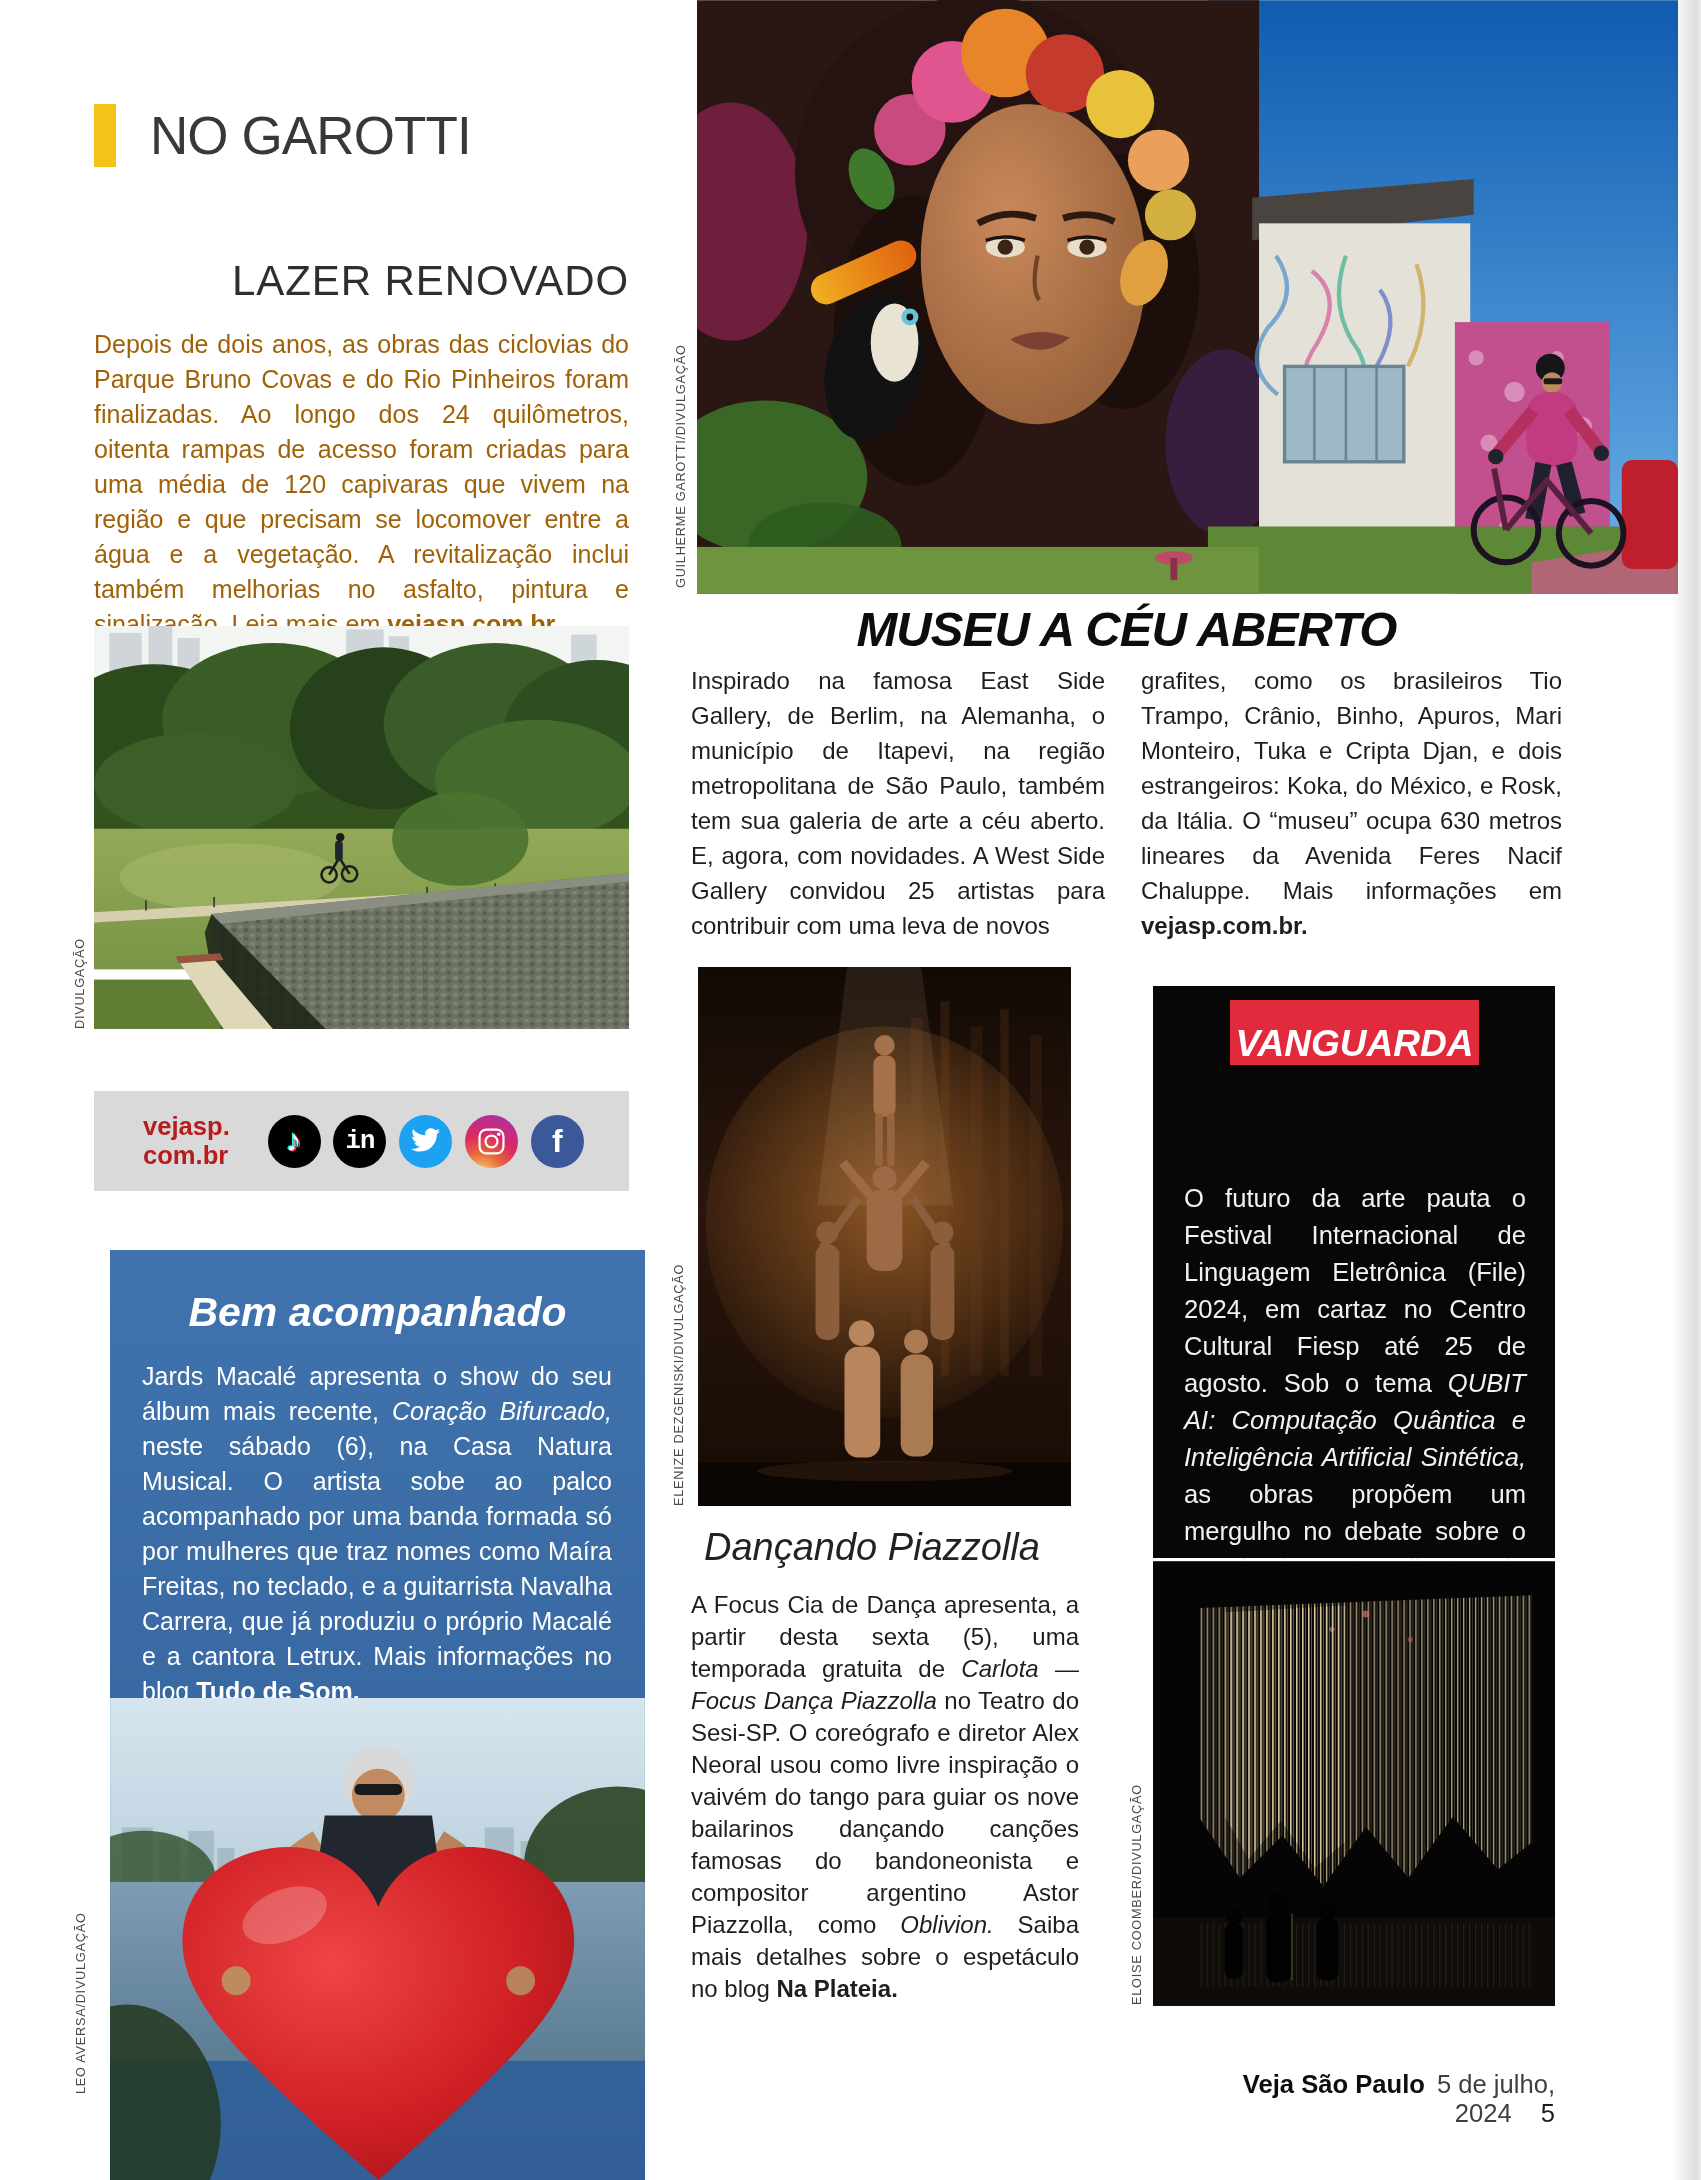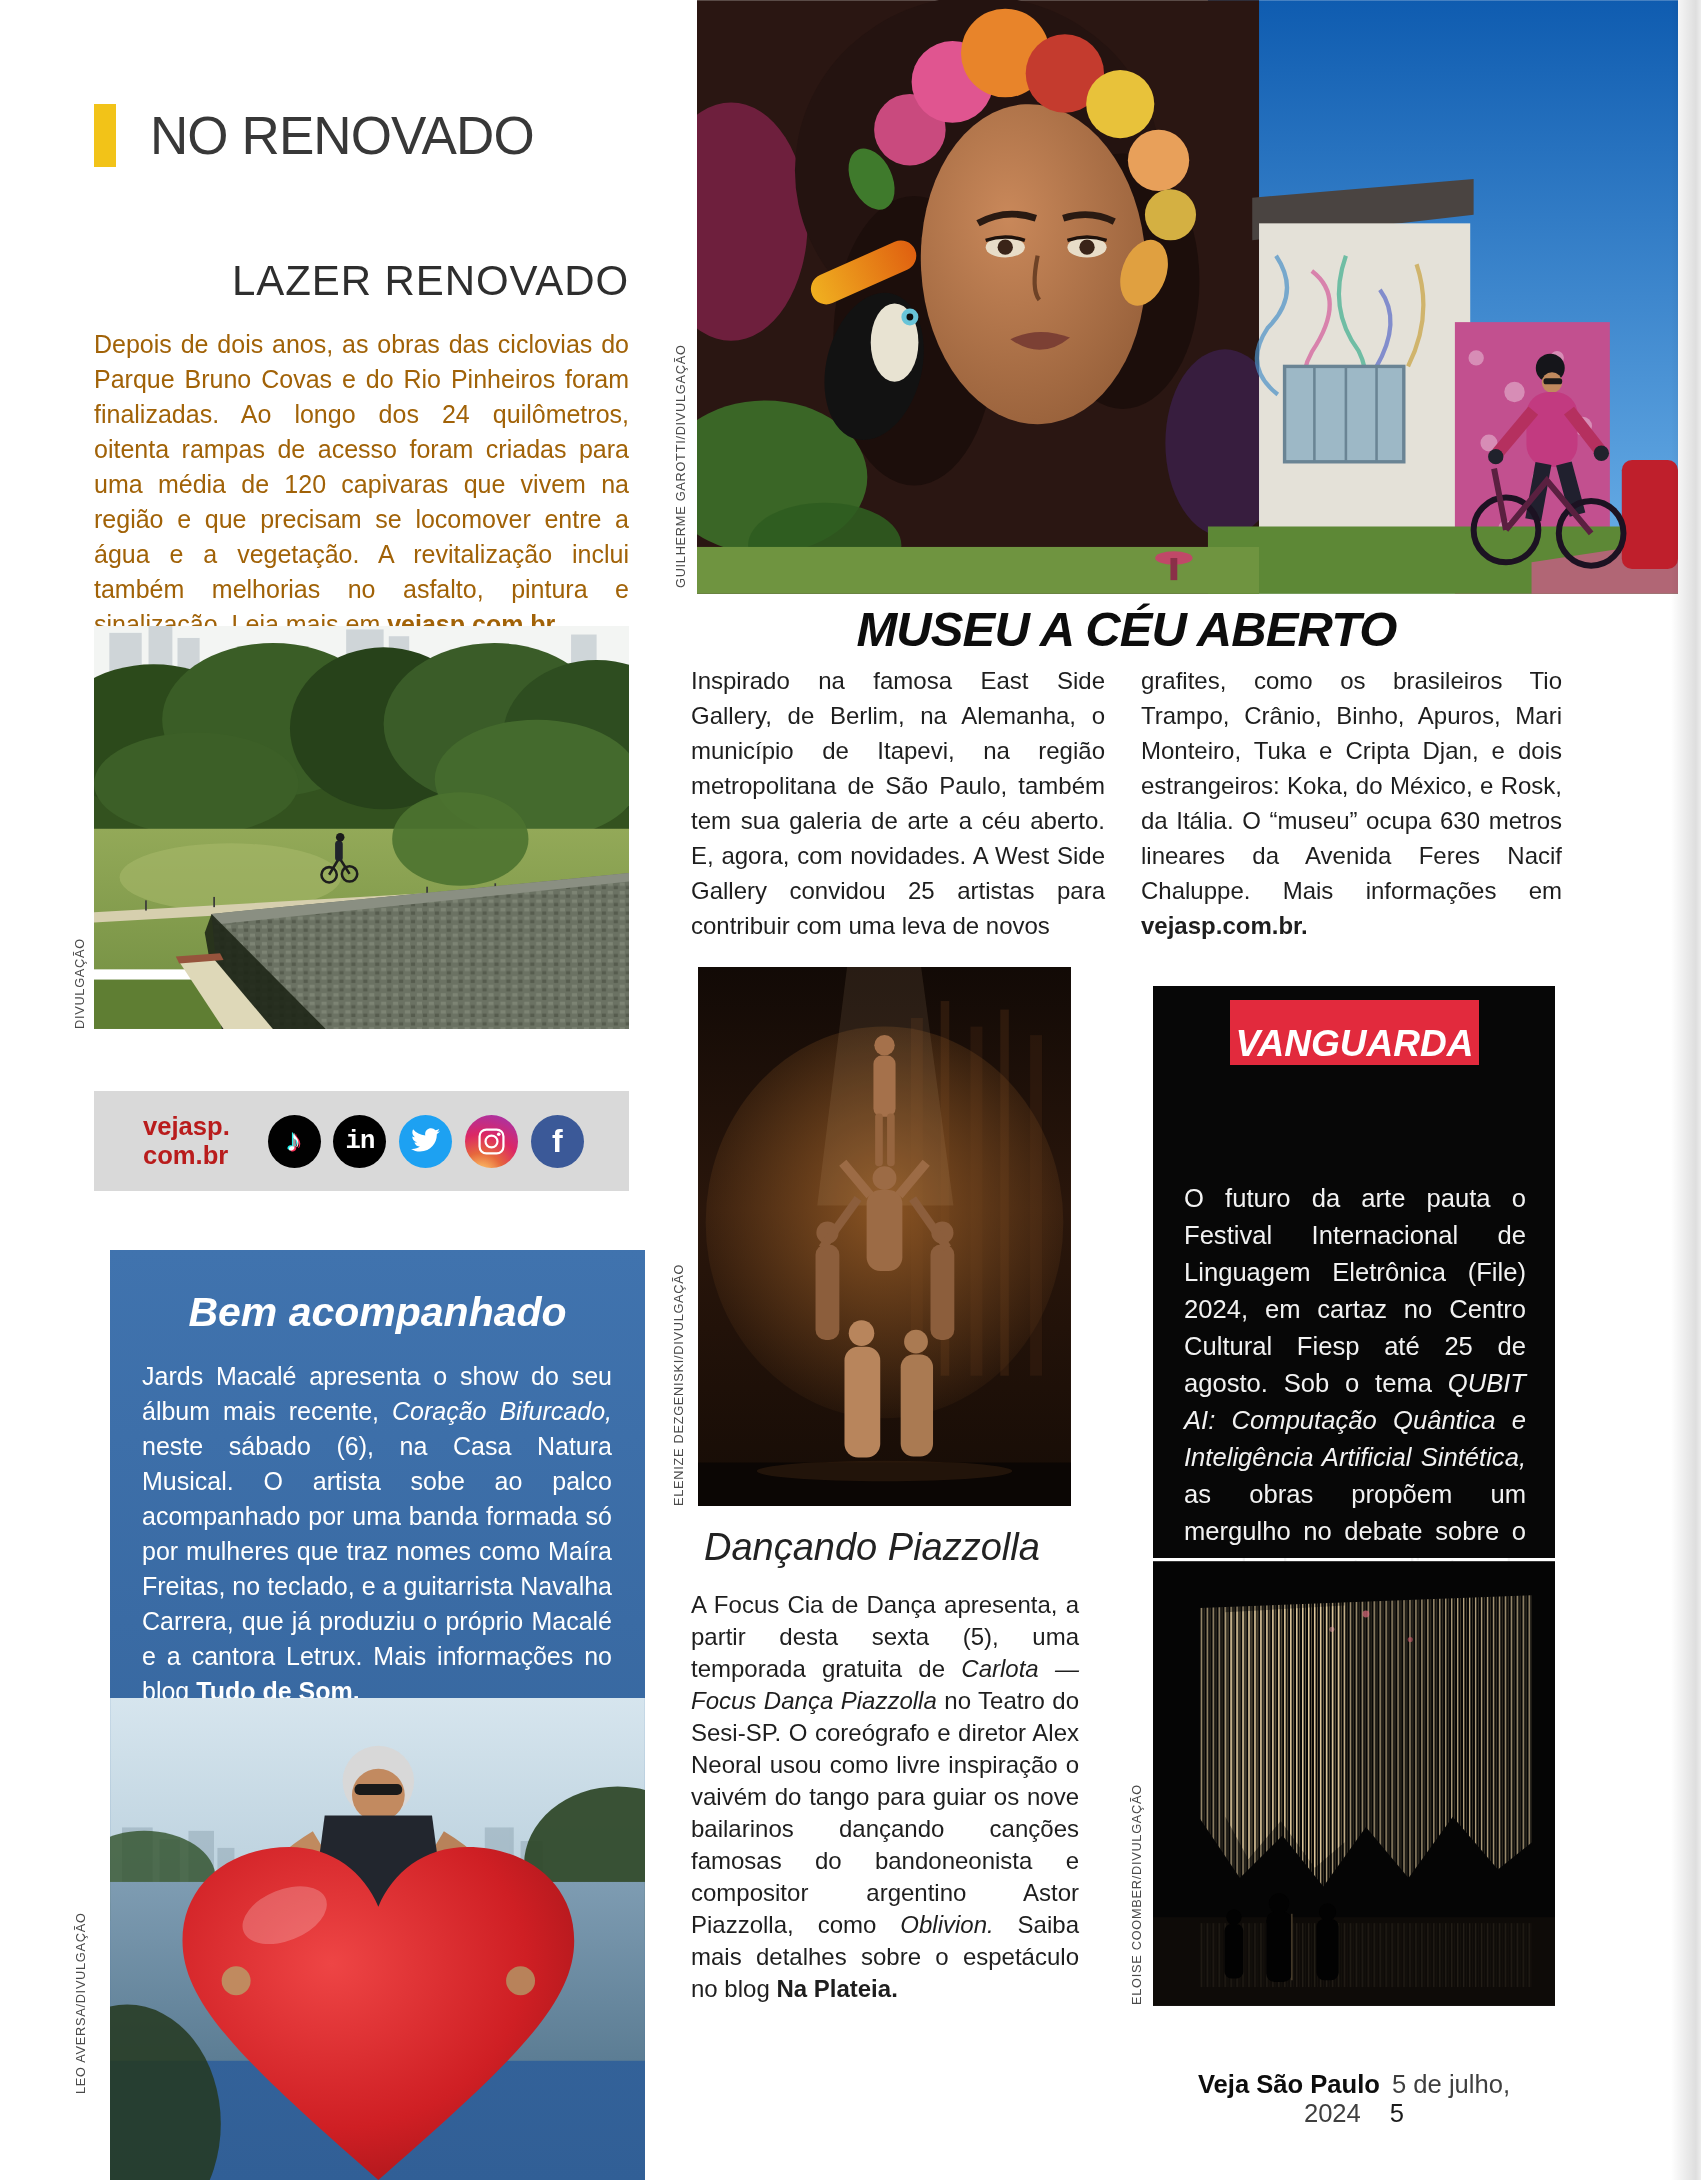--- a/index.html
+++ b/index.html
@@ -44,34 +44,34 @@
   
   .museu-title{left:691px;top:601px;width:871px;text-align:center;font-size:49px;font-weight:bold;font-style:italic;color:#0d0d0d;letter-spacing:-0.9px;}
   .museu-col1{left:691px;top:663px;width:414px;font-size:24px;line-height:35px;}
   .museu-col2{left:1141px;top:663px;width:421px;font-size:24px;line-height:35px;}
   .piazzolla-title{left:704px;top:1526px;width:375px;font-size:38px;font-style:italic;color:#222;}
   .piazzolla-body{left:691px;top:1589px;width:388px;font-size:24px;line-height:32px;}
   .vanguarda-box{left:1153px;top:986px;width:402px;height:572px;background:#070707;}
   .vanguarda-band{position:absolute;left:77px;top:13.6px;width:249px;height:65px;background:#E22A3D;display:flex;align-items:flex-end;justify-content:center;}
   .vanguarda-band span{color:#fff;font-size:37px;font-weight:bold;font-style:italic;letter-spacing:0;}
   .vanguarda-body{position:absolute;left:31px;top:194px;width:342px;color:#f2f2f2;font-size:25.6px;line-height:37px;}
-  .footer{left:1153px;top:2070px;width:402px;text-align:center;font-size:25.6px;}
+  .footer{left:1153px;top:2070px;width:402px;text-align:right;font-size:25.6px;}
   .footer .mag{font-weight:bold;color:#0d0d0d;}
   .footer .date{color:#3f3f3f;margin-left:12px;}
   .footer .pnum{color:#1a1a1a;margin-left:29px;}
   .page-edge{left:1671px;top:0;width:31px;height:2181px;background:linear-gradient(90deg,rgba(0,0,0,0) 0%,rgba(0,0,0,0.13) 80%,rgba(0,0,0,0.06) 100%);}
 </style>
 </head>
 <body>
 
 <div class="page">
 
   <div class="abs section-header">
     <div class="yellow-bar"></div>
-    <div class="section-title">NO RENOVADO</div>
+    <div class="section-title">NO GAROTTI</div>
   </div>
 
   <div class="abs lazer-title">LAZER RENOVADO</div>
   <div class="abs lazer-body justified"><span>Depois de dois anos, as obras das ciclovias do Parque Bruno Covas e do Rio Pinheiros foram finalizadas. Ao longo dos 24 quilômetros, oitenta rampas de acesso foram criadas para uma média de 120 capivaras que vivem na região e que precisam se locomover entre a água e a vegetação. A revitalização inclui também melhorias no asfalto, pintura e sinalização. Leia mais em </span><b>vejasp.com.br.</b></div>
 
   <div class="photo-frame" style="left:94px;top:626px;width:535px;height:403px;">
     <svg width="535" height="403" viewBox="0 0 628 473">
       <defs>
         <linearGradient id="grassg" x1="0" y1="0" x2="0" y2="1">
           <stop offset="0" stop-color="#93a958"></stop>

